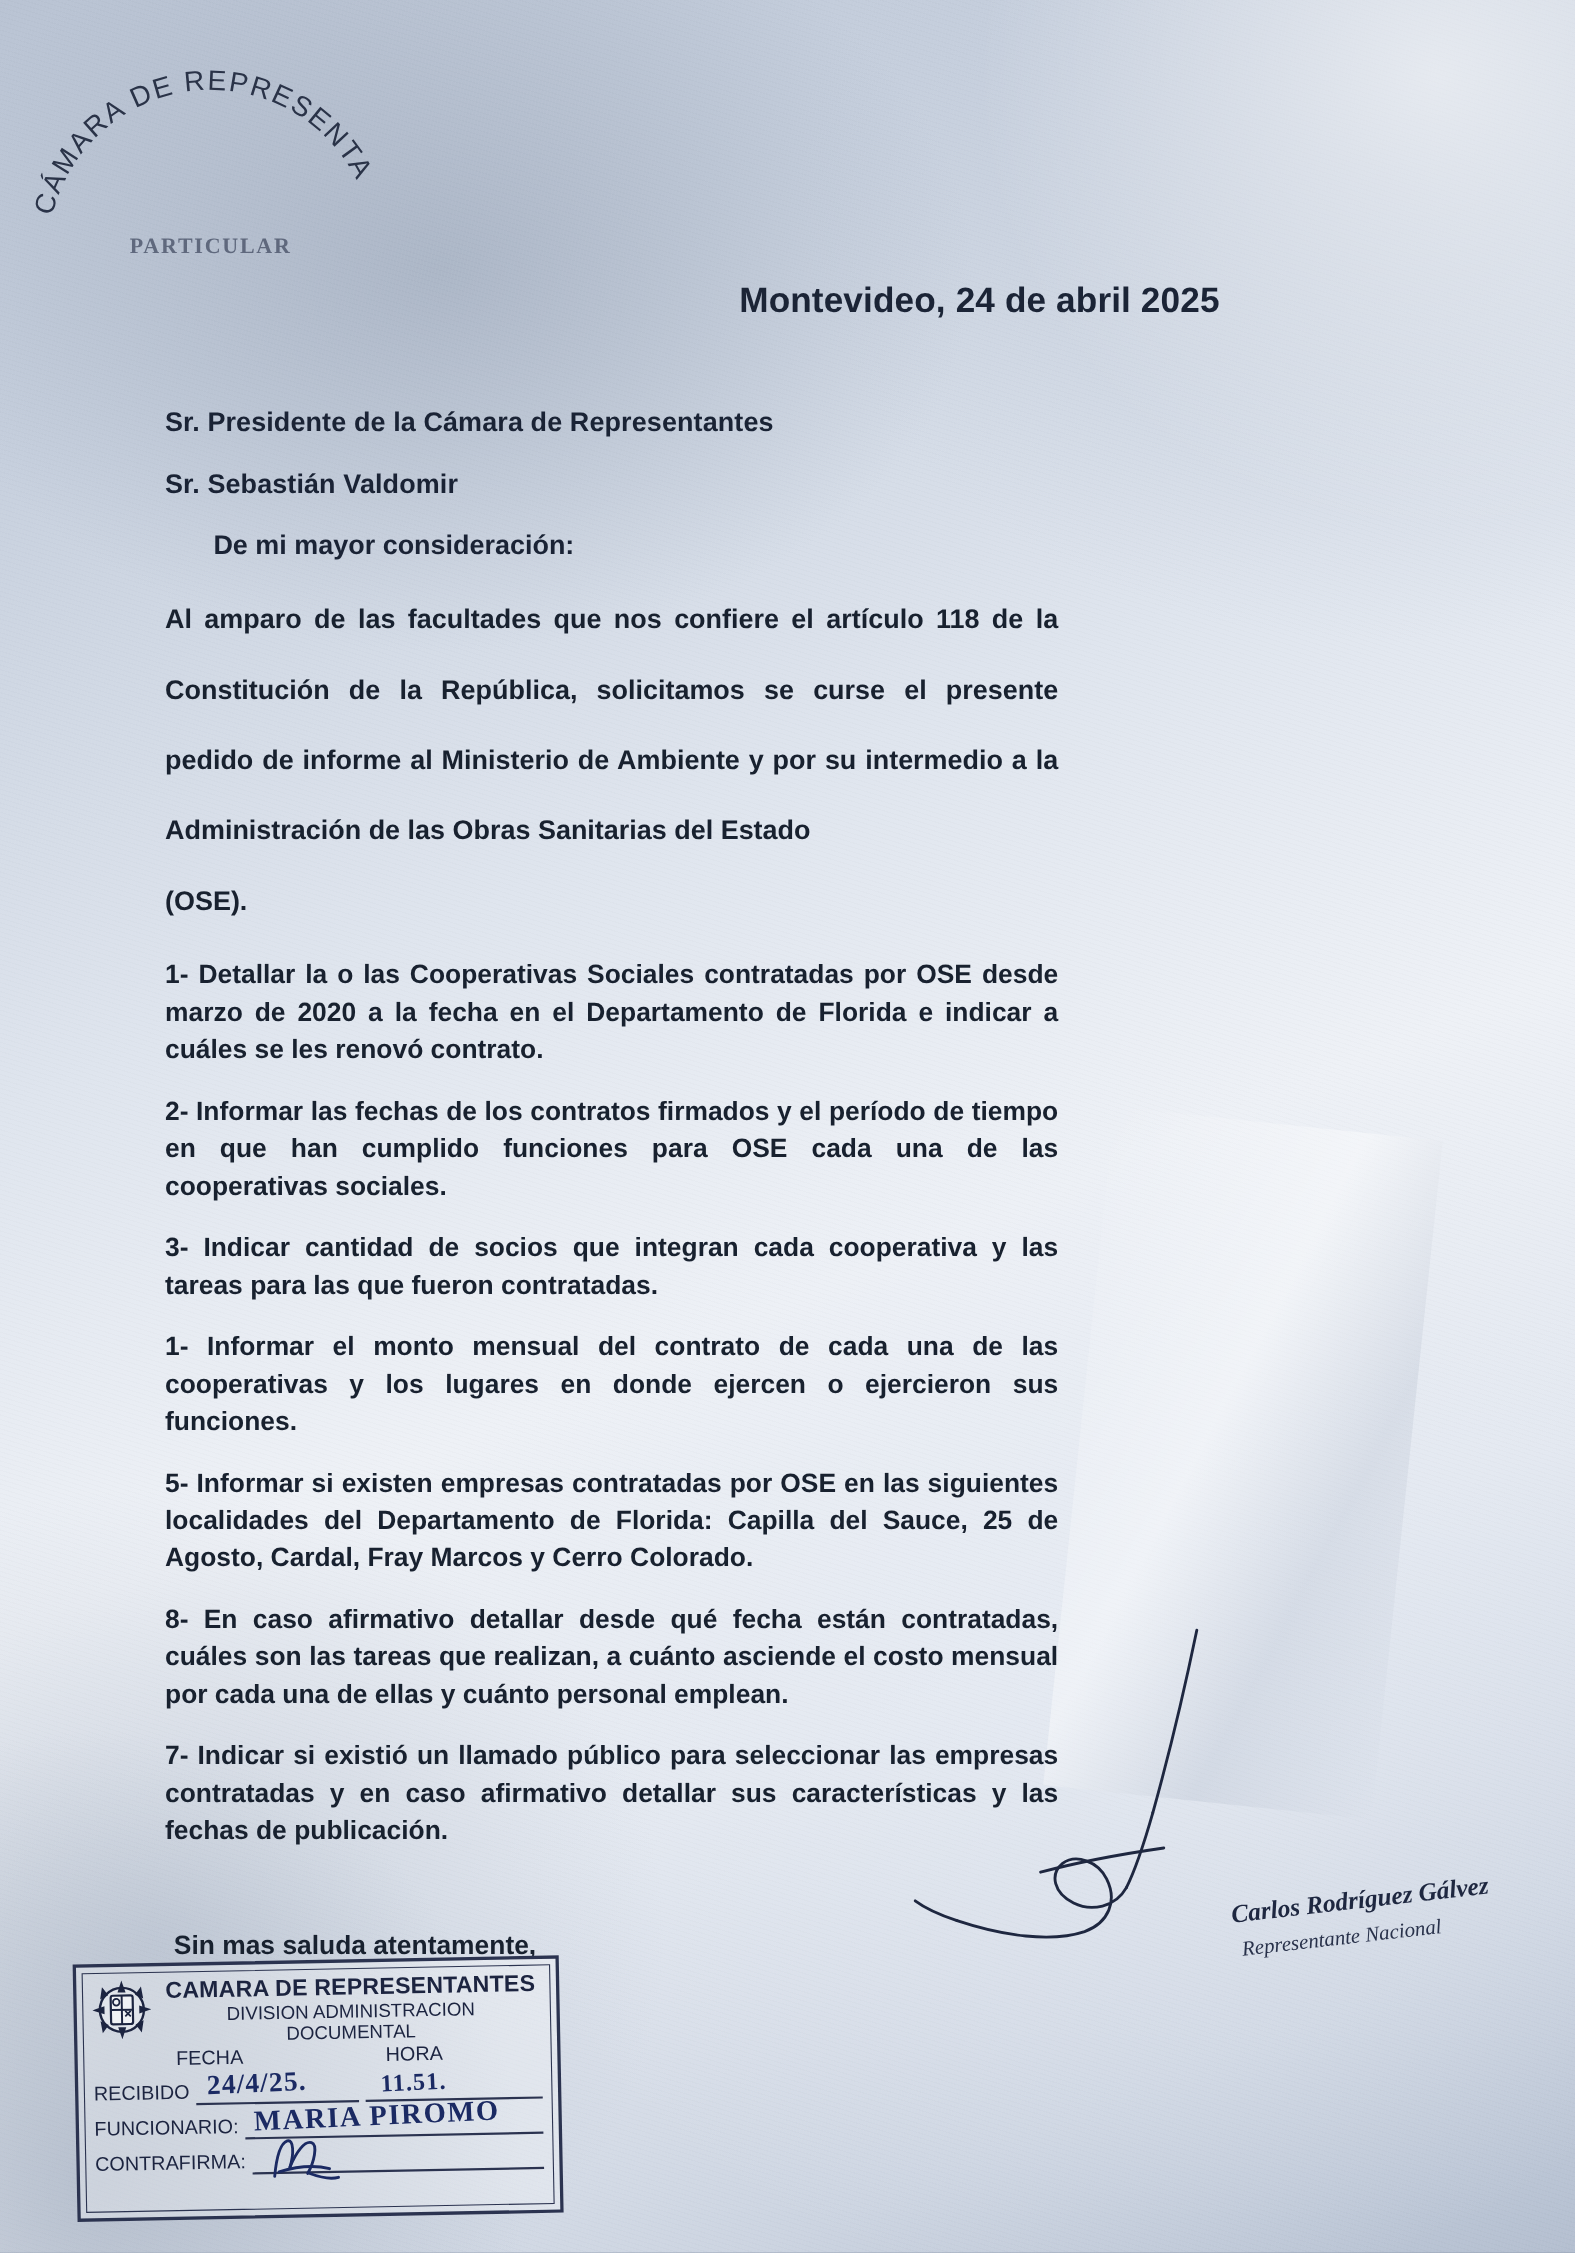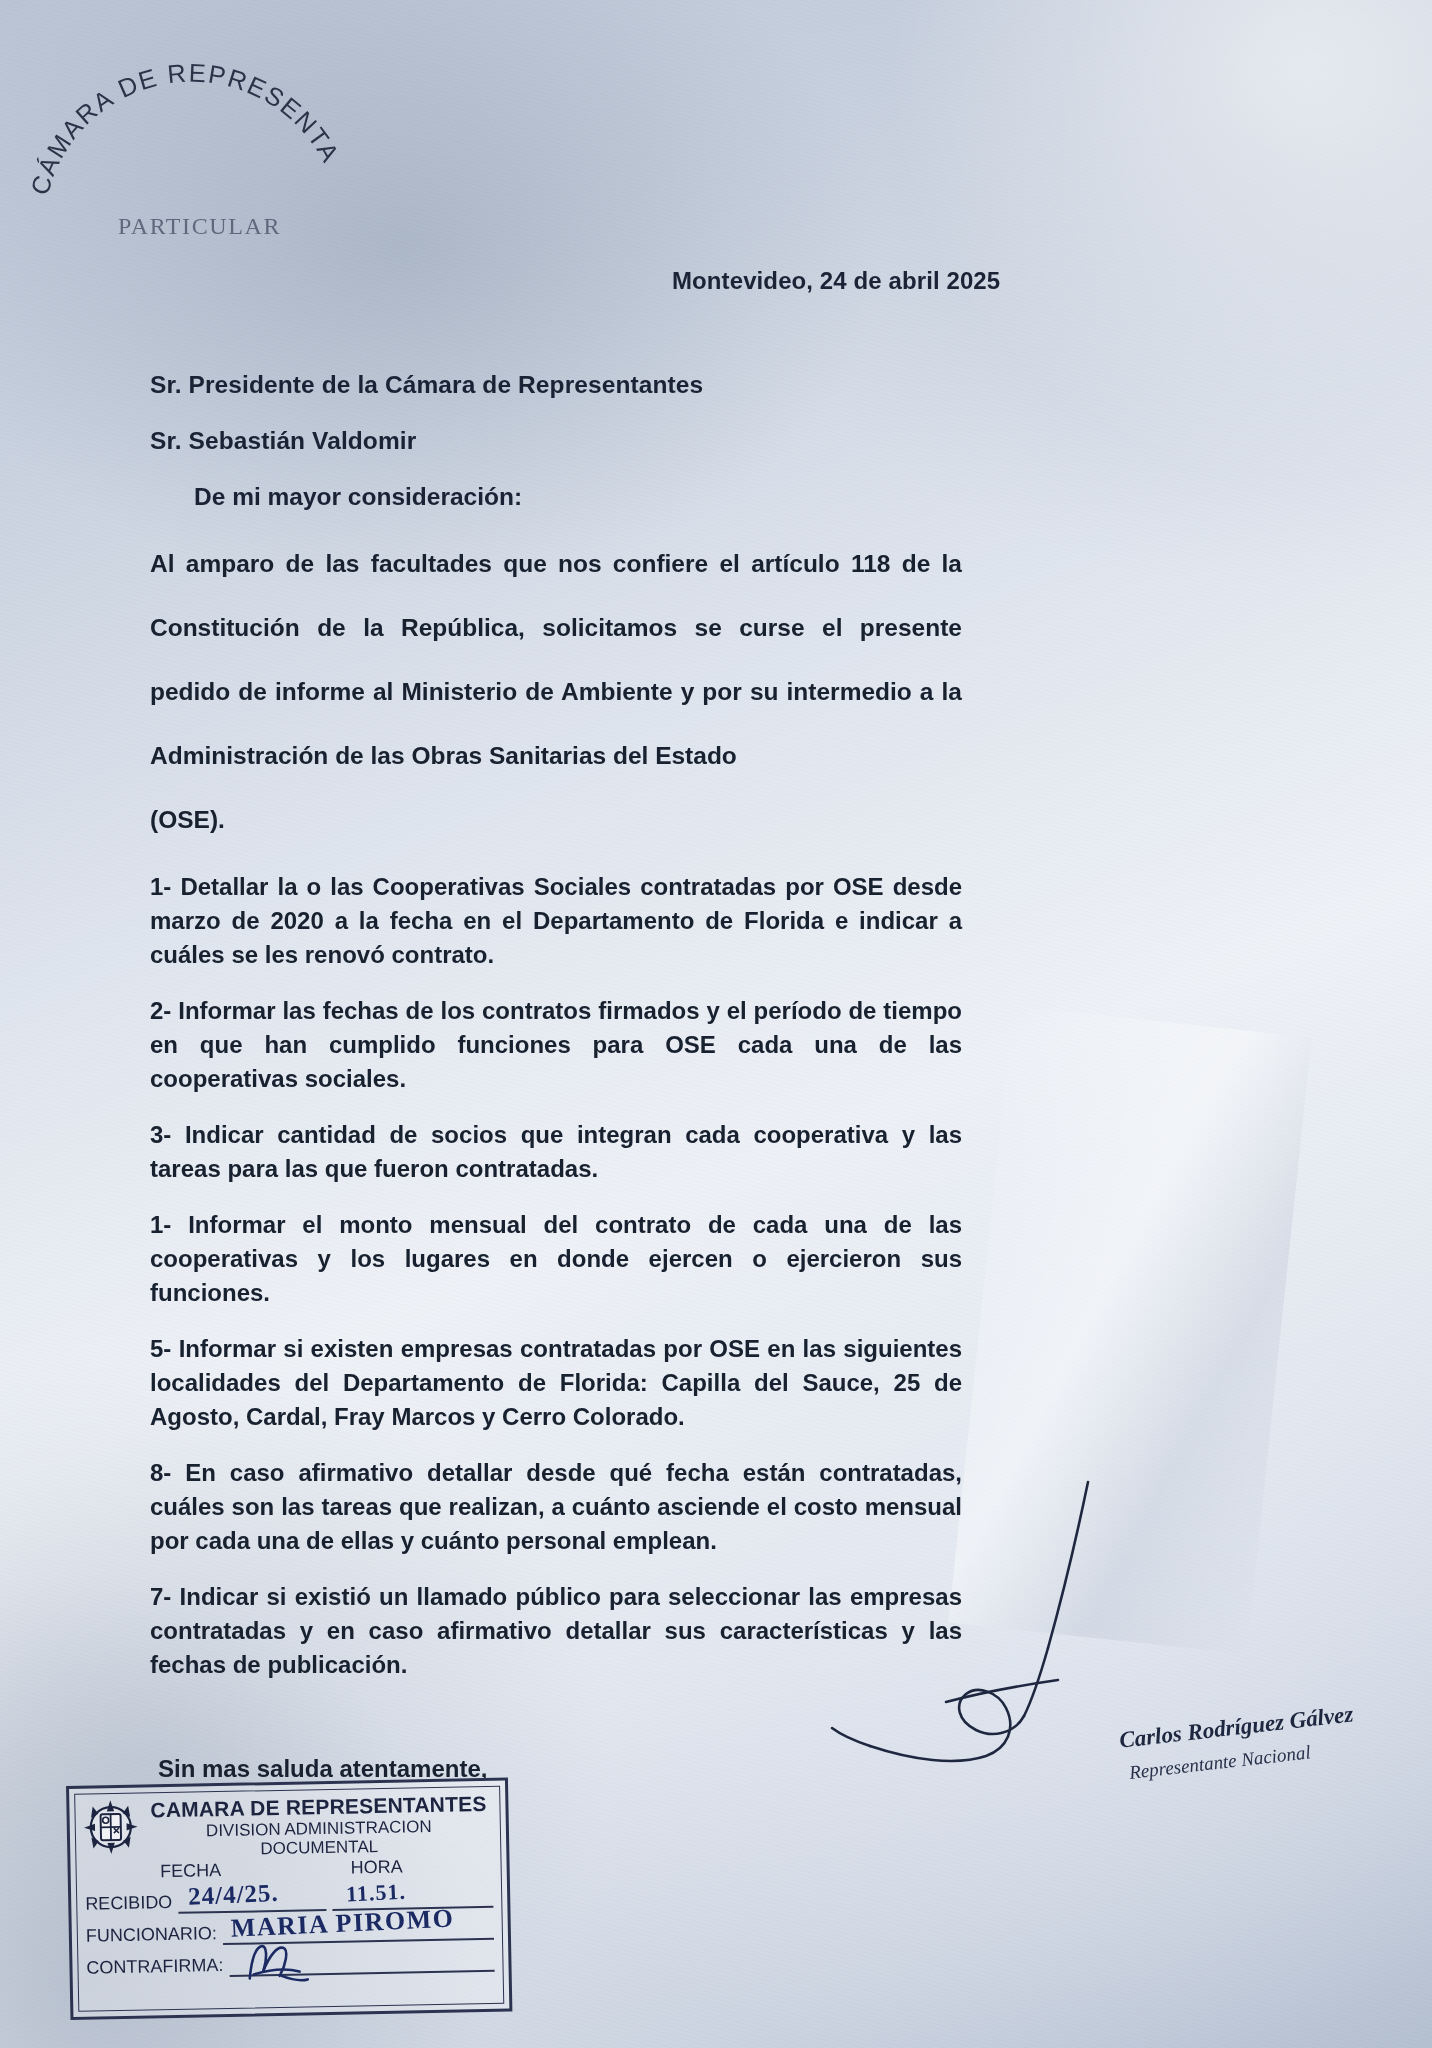--- a/index.html
+++ b/index.html
@@ -66,34 +66,34 @@
     letter-spacing: 1.8px;
     fill: #2a3348;
   }
 
   
   .particular {
     position: absolute;
     left: 118px;
     top: 213px;
     font-family: "Liberation Serif", serif;
-    font-size: 24px;
+    font-size: 20px;
     letter-spacing: 1.6px;
     color: #4d566c;
     opacity: 0.82;
+    font-weight: bold;
   }
   .dateline {
     position: absolute;
     left: 672px;
     top: 255px;
-    font-size: 24px;
+    font-size: 32px;
     font-weight: 600;
     color: #1b2436;
     letter-spacing: 0.1px;
-    margin-top: 12px;
   }
   .addr {
     position: absolute;
     font-size: 24.5px;
     font-weight: 600;
     color: #1a2335;
     letter-spacing: 0.1px;
     white-space: nowrap;
   }
   .addr-1 { left: 150px; top: 371px; text-align: right; }

